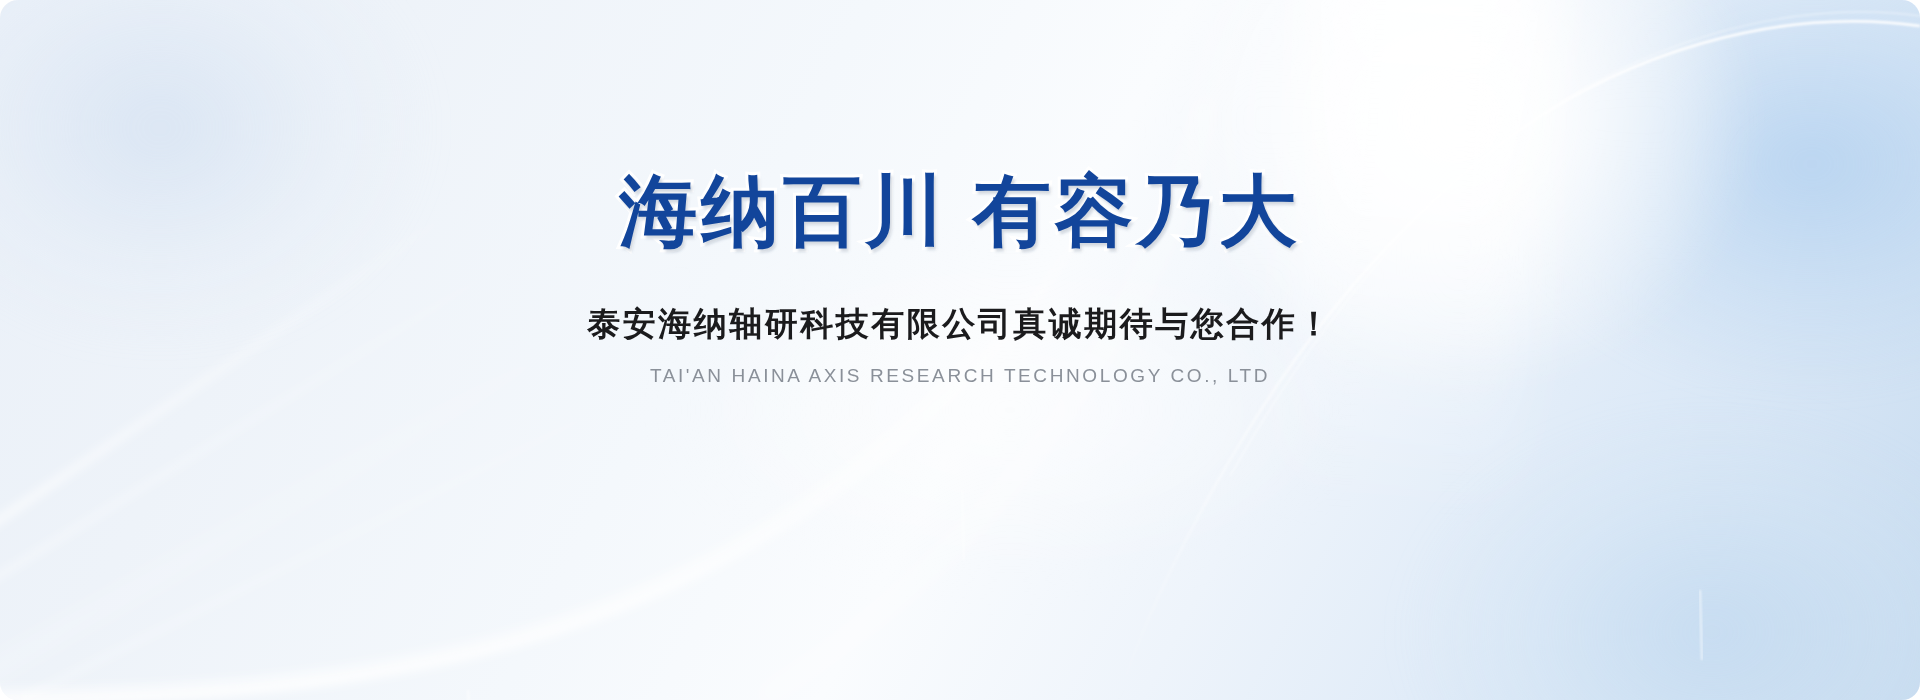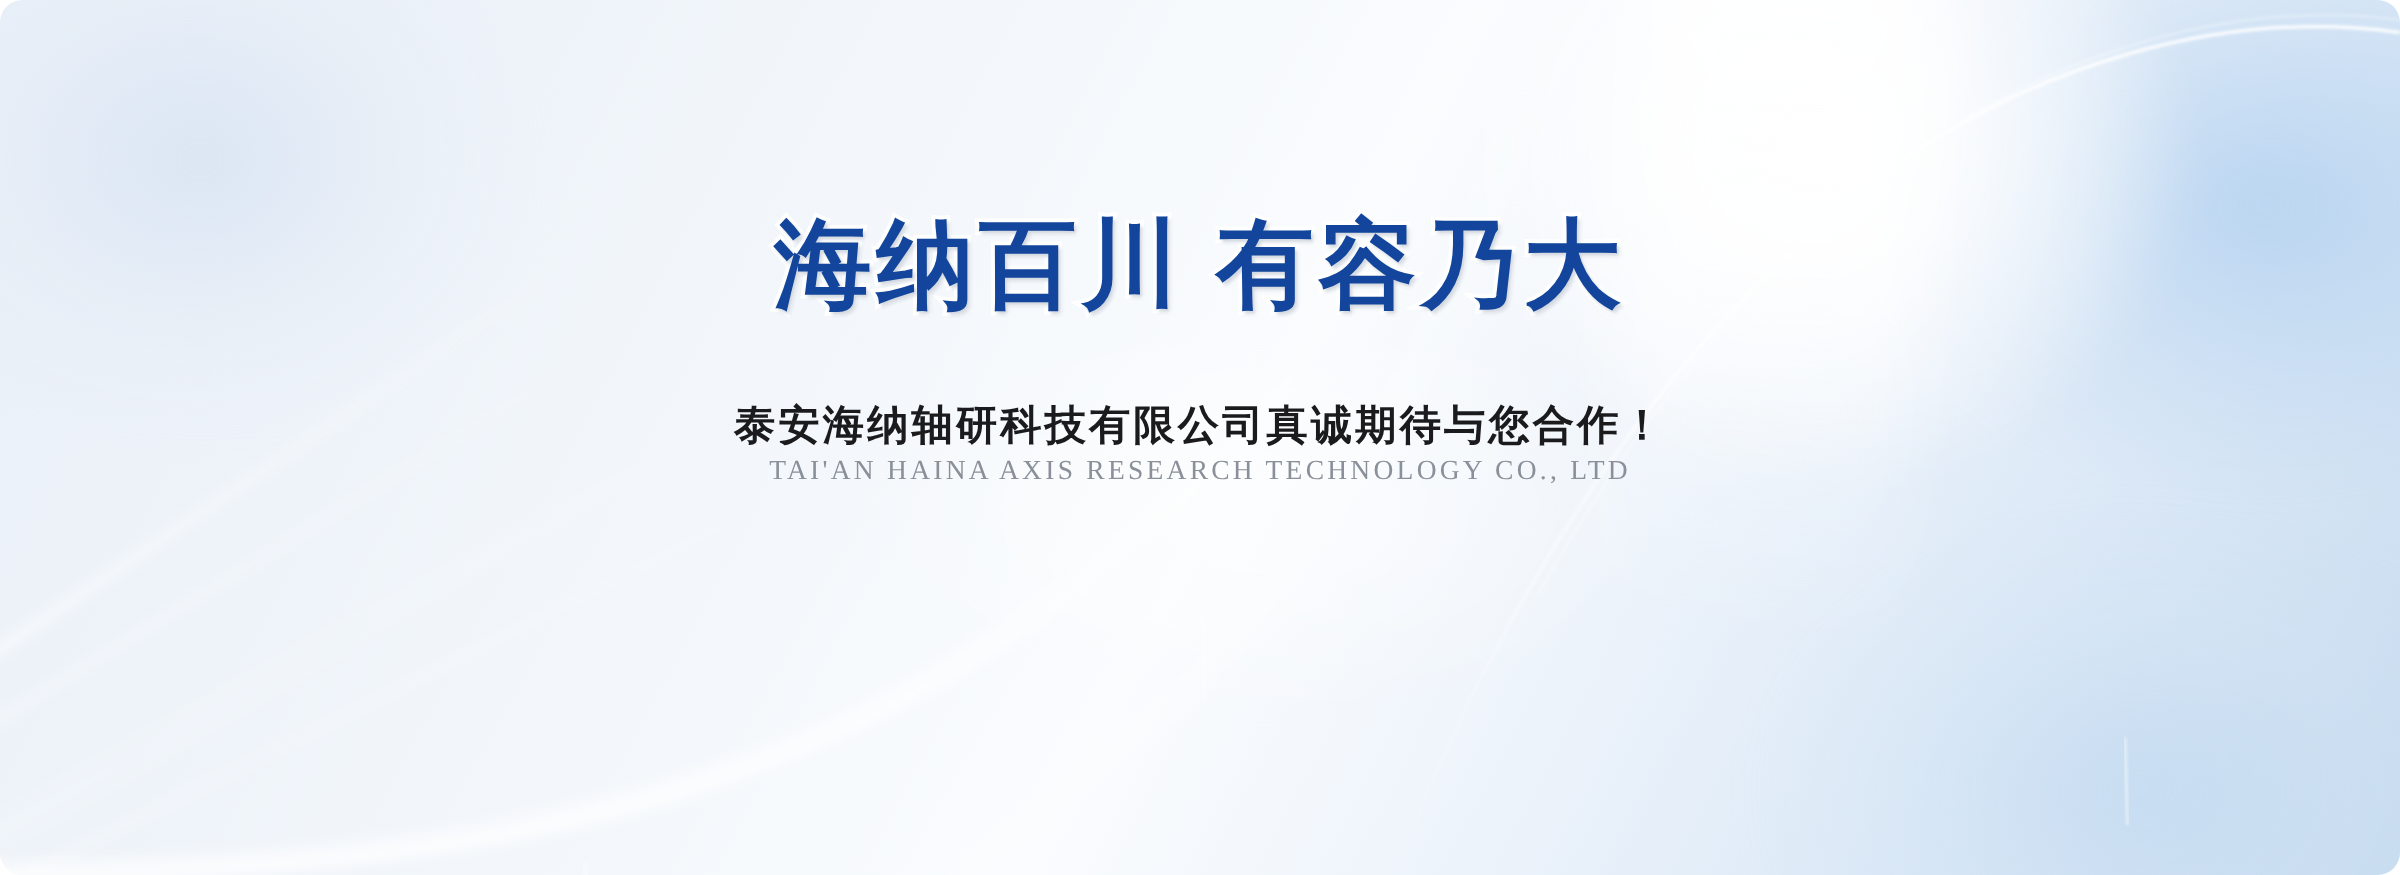--- a/index.html
+++ b/index.html
@@ -132,38 +132,38 @@
     white-space:nowrap;
     -webkit-text-stroke:6px #ffffff;
     paint-order:stroke fill;
     text-shadow:
       2px 3px 3px rgba(90,110,140,0.28),
       0 1px 0 rgba(255,255,255,0.9);
   }
 
   .subtitle {
     position:absolute;
-    top:318px;
+    top:302px;
     left:0; right:0;
     font-family:"Liberation Sans", sans-serif;
     font-weight:700;
     font-size:33px;
     line-height:44px;
     letter-spacing:2.5px;
     color:#1b1b1d;
     white-space:nowrap;
   }
 
   .subtitle-en {
     position:absolute;
     top:363px;
     left:0; right:0;
-    font-family:Liberation Serif, serif;
+    font-family:Liberation Sans, sans-serif;
     font-weight:400;
-    font-size:22px;
+    font-size:19px;
     line-height:26px;
     letter-spacing:2.6px;
     color:#8a9099;
     white-space:nowrap;
   }
 </style>
 </head>
 <body>
 
 <div class="banner">

